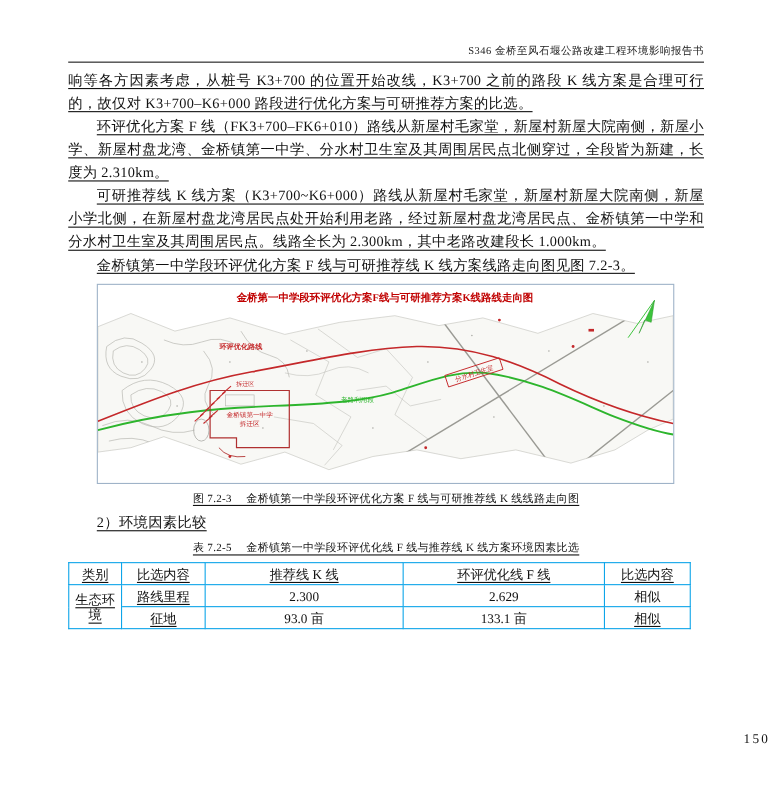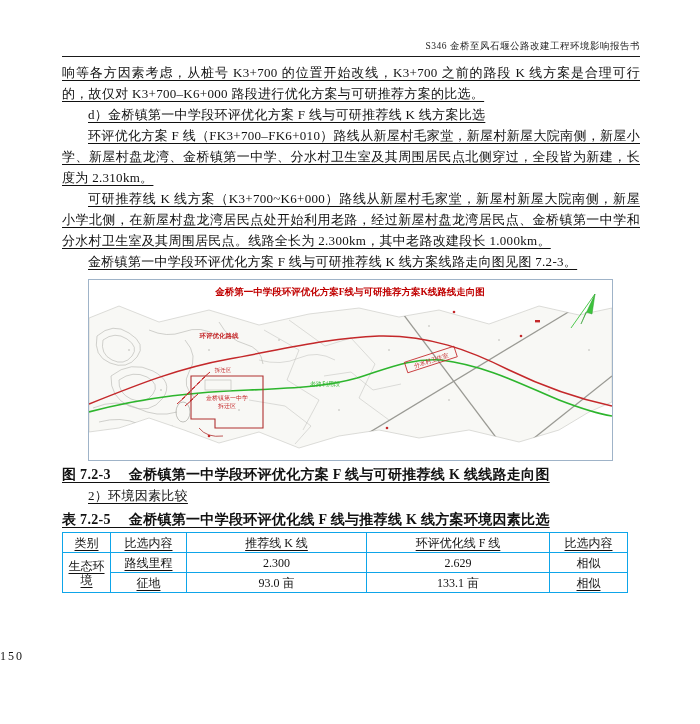--- a/index.html
+++ b/index.html
@@ -33,22 +33,22 @@
   .indent { text-indent:2em; }
   .figure-box {
     margin-top:7px;
     width:525px; height:182px;
     margin-left:26px;
     border:1px solid #9fb3c8;
     background:#fff;
   }
   .figure-box svg { display:block; width:100%; height:100%; }
   .caption {
-    font-size:14px; line-height:21px;
-    font-weight:bold; 
+    font-size:10px; line-height:21px;
+    font-weight:normal; text-align:center;
     letter-spacing:.3px;
     margin-top:3px;
   }
   .cmp-table {
     margin-top:2px;
     border-collapse:collapse;
     table-layout:fixed;
     width:565px;
     font-size:12px;
   }
@@ -56,36 +56,35 @@
     border:1px solid #0ea5e9;
     text-align:center;
     vertical-align:middle;
     height:20px;
     font-weight:normal;
     padding:0 2px;
     line-height:14px;
   }
   .page-number {
     position:absolute;
-    bottom:28px; left:0; right:0;
-    text-align:left;
+    bottom:13px; left:0; right:0;
+    text-align:right;
     font-size:12px;
     letter-spacing:2px;
   }
 </style>
 </head>
 <body>
 
 <div class="page">
 
   <div class="doc-header">S346 金桥至风石堰公路改建工程环境影响报告书</div>
 
   <div class="content">
     <p class="u">响等各方因素考虑，从桩号 K3+700 的位置开始改线，K3+700 之前的路段 K 线方案是合理可行的，故仅对 K3+700–K6+000 路段进行优化方案与可研推荐方案的比选。</p>
-    <h3 class="u indent">d）金桥镇第一中学段环评优化方案 F 线与可研推荐线 K 线方案比选</h3>
     <p class="u indent">环评优化方案 F 线（FK3+700–FK6+010）路线从新屋村毛家堂，新屋村新屋大院南侧，新屋小学、新屋村盘龙湾、金桥镇第一中学、分水村卫生室及其周围居民点北侧穿过，全段皆为新建，长度为 2.310km。</p>
     <p class="u indent">可研推荐线 K 线方案（K3+700~K6+000）路线从新屋村毛家堂，新屋村新屋大院南侧，新屋小学北侧，在新屋村盘龙湾居民点处开始利用老路，经过新屋村盘龙湾居民点、金桥镇第一中学和分水村卫生室及其周围居民点。线路全长为 2.300km，其中老路改建段长 1.000km。</p>
     <p class="u indent">金桥镇第一中学段环评优化方案 F 线与可研推荐线 K 线方案线路走向图见图 7.2-3。</p>
 
     <div class="figure-box">
       <svg viewBox="0 0 523 180" preserveAspectRatio="none">
         <defs>
           <pattern id="diag" width="13" height="13" patternTransform="rotate(45)">
             <path d="M0 0H13 M0 6.5H13" stroke="#b9b9b4" stroke-width="0.55" fill="none"></path>
             <path d="M0 0V13 M6.5 0V13" stroke="#c7c7c2" stroke-width="0.45" fill="none"></path>

